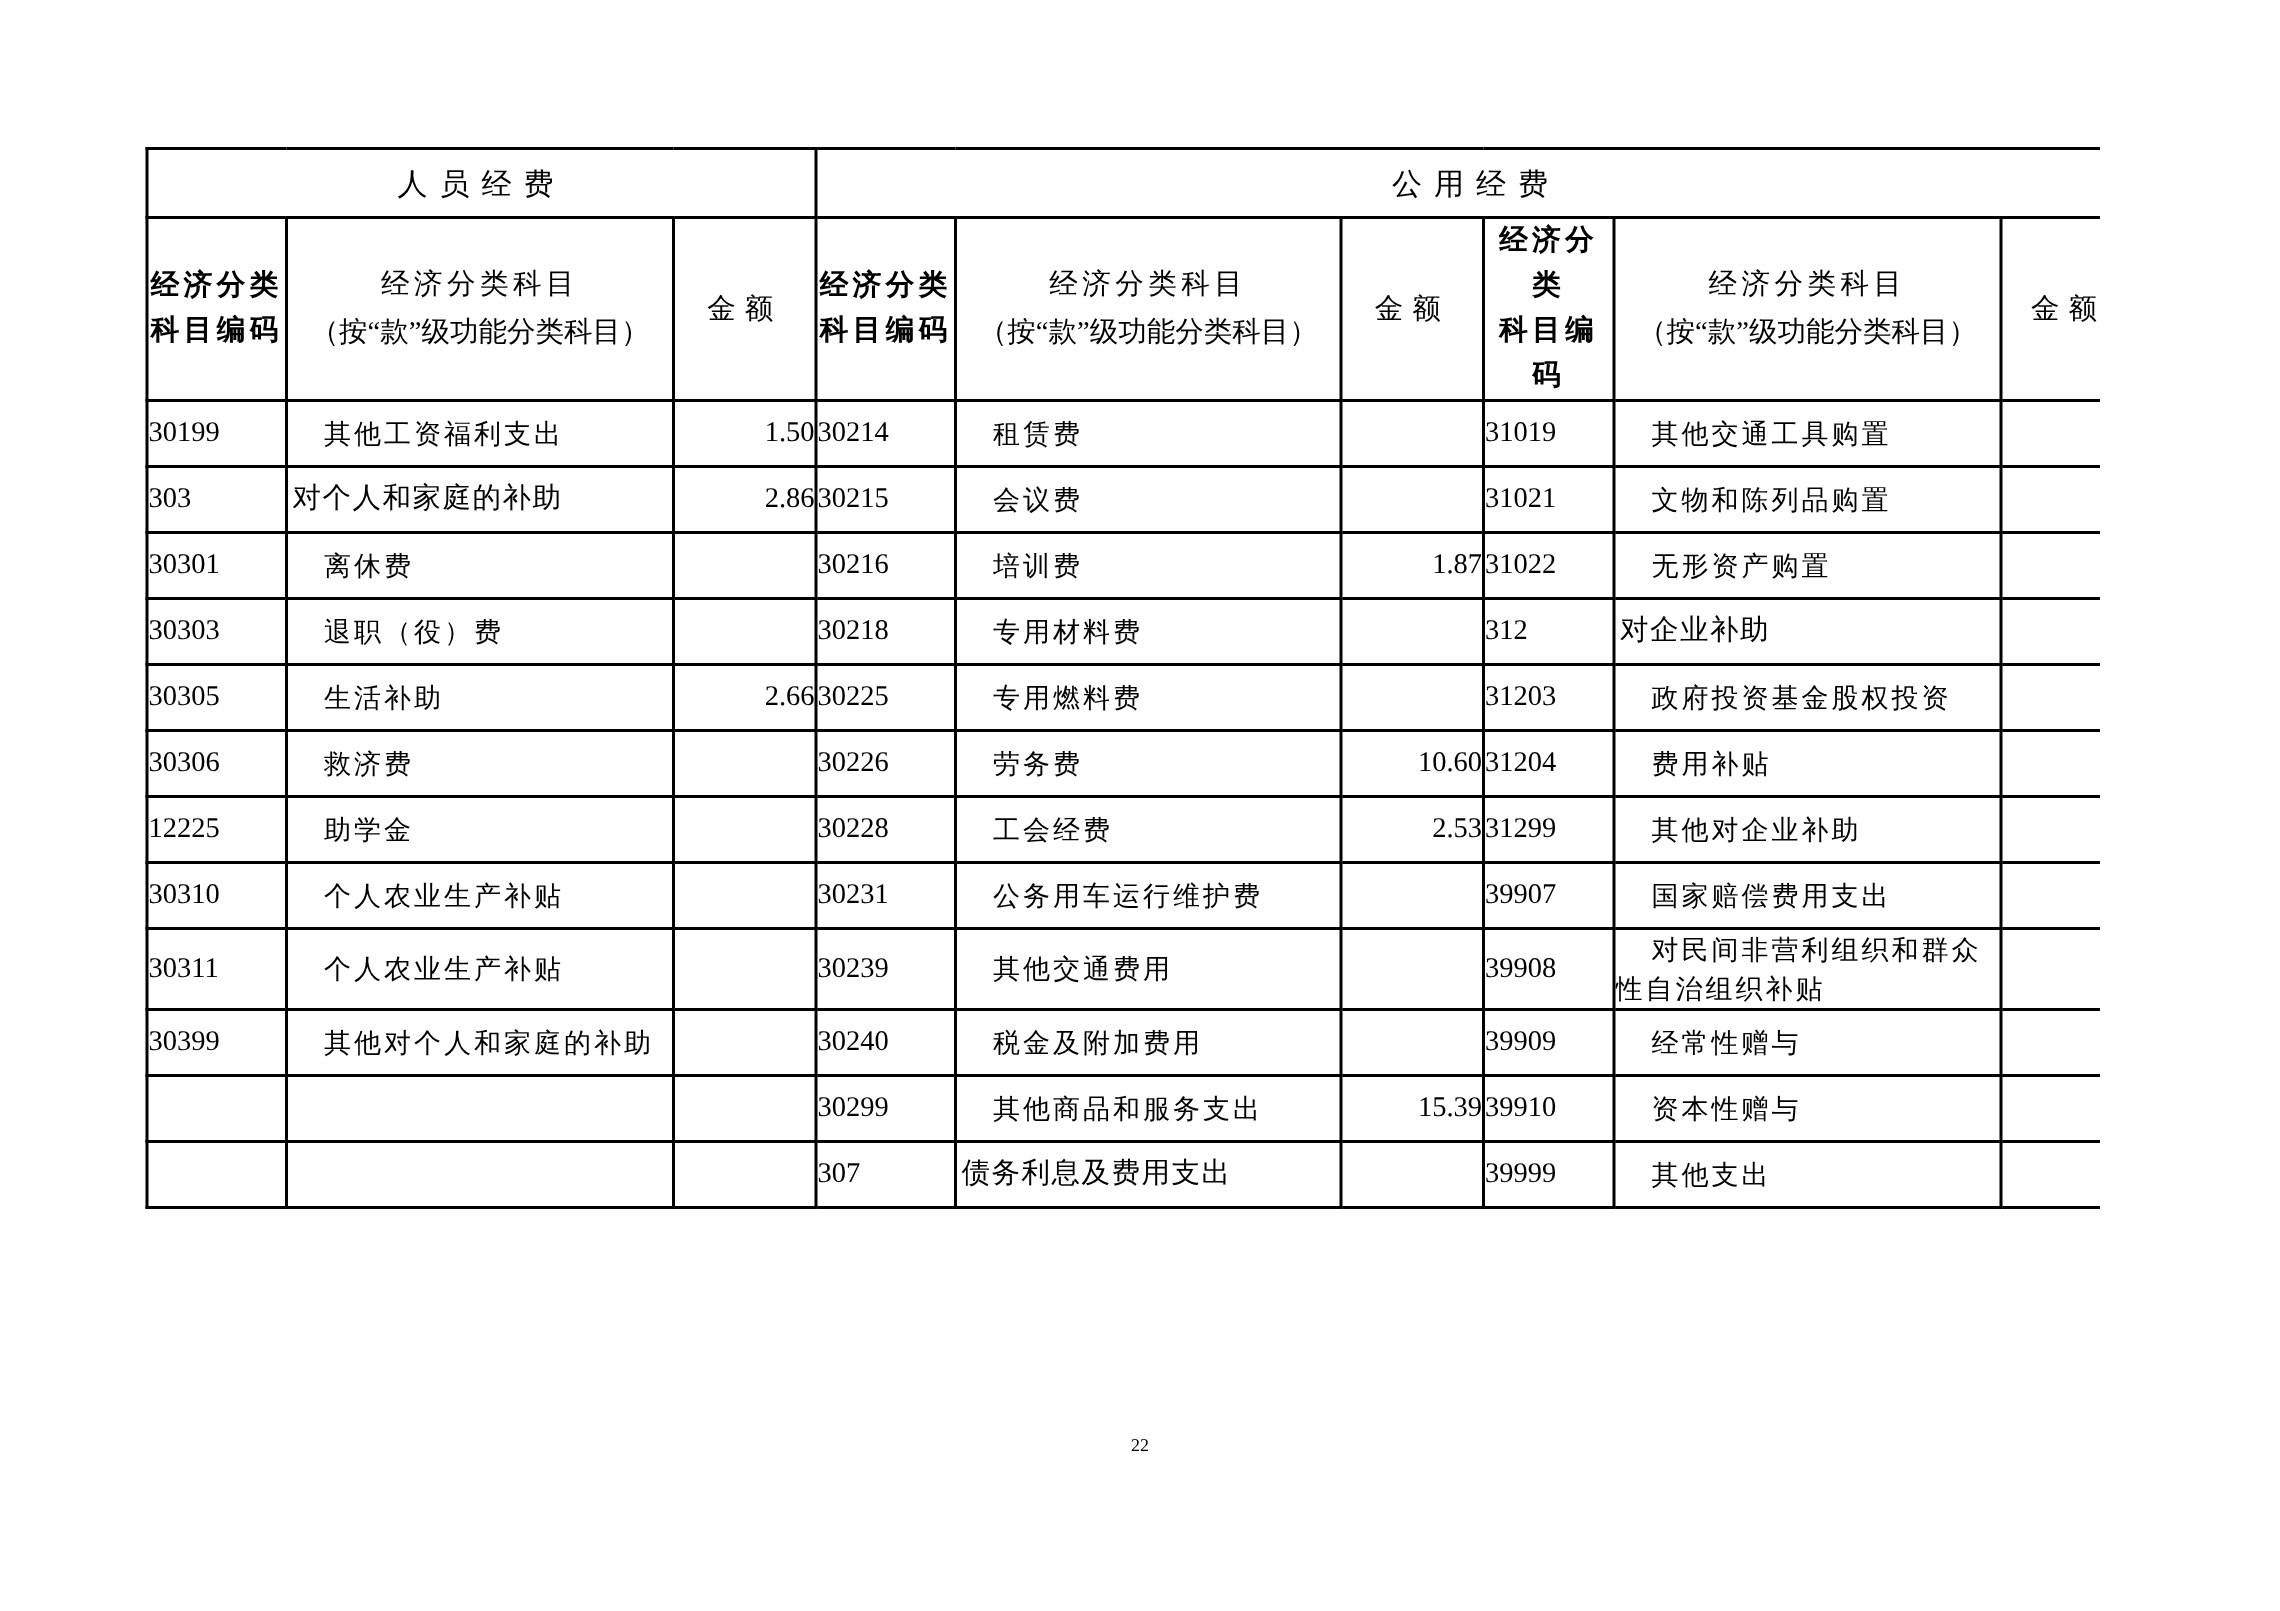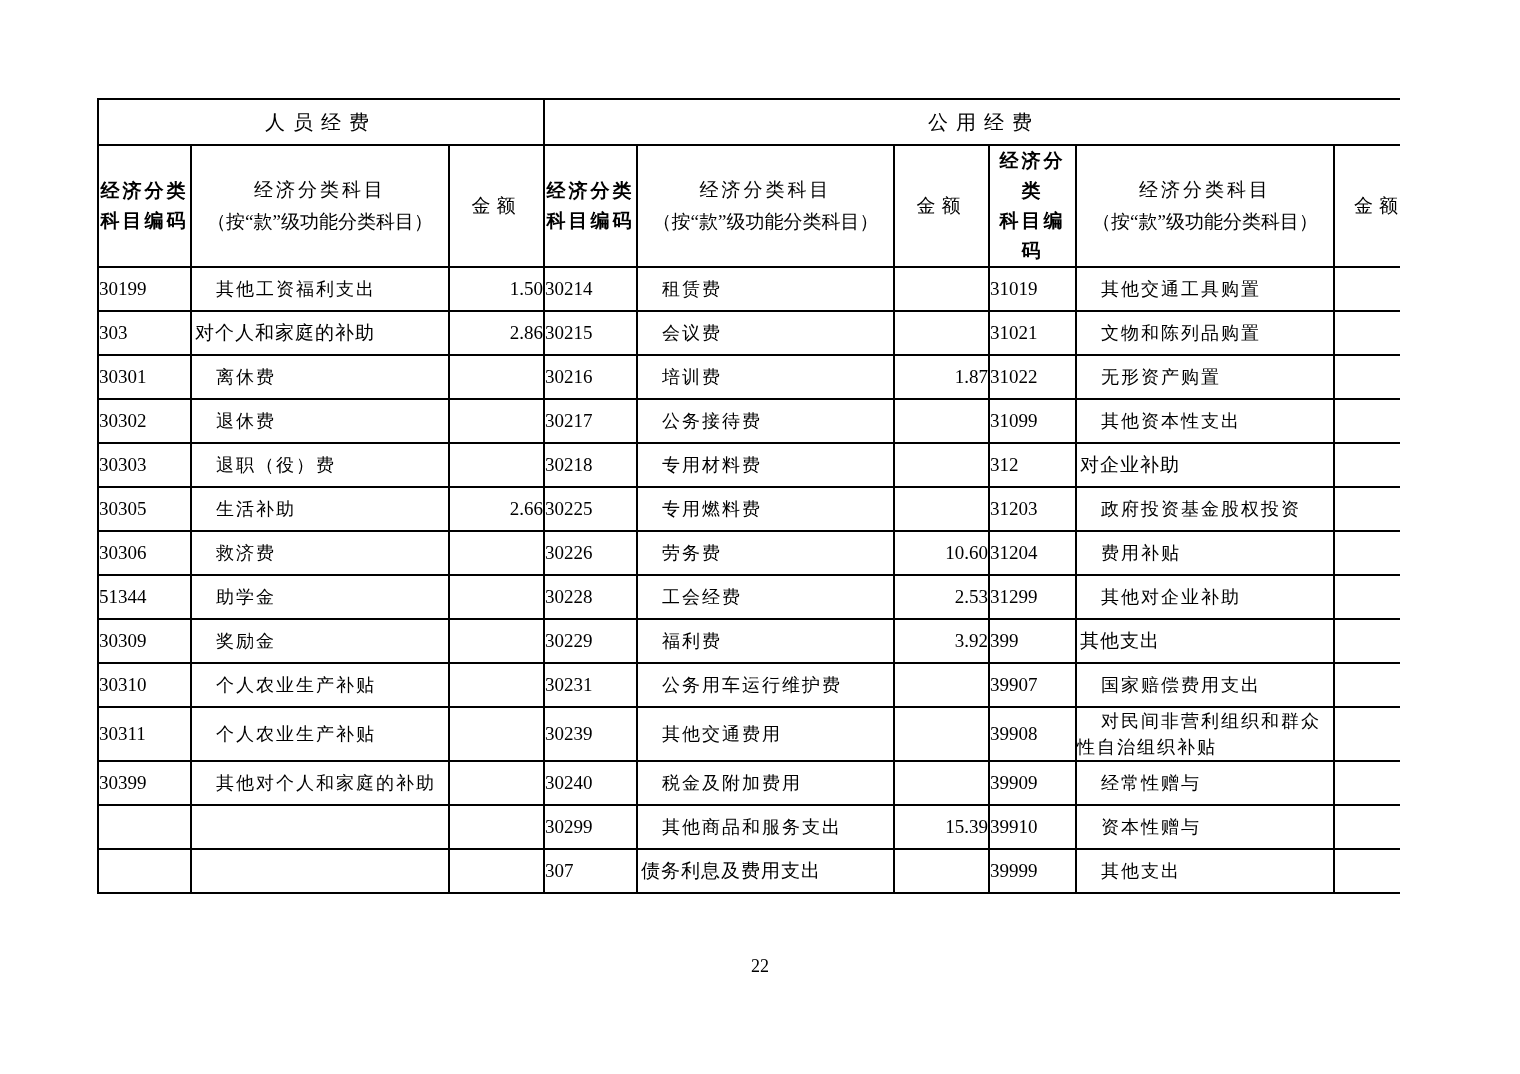--- a/index.html
+++ b/index.html
@@ -52,21 +52,21 @@
   }
   td.c-amount { text-align: right; padding-right: 9px; }
   td.bold { font-weight: bold; }
   td.c-subject.bold { text-indent: 3px; font-size: 19px; letter-spacing: 1px; margin-left: 21px; }
   .page-number {
     position: absolute;
     left: 0;
     top: 956px;
     width: 1520px;
     text-align: center;
-    font-size: 18px;
+    font-size: 12px;
   }
 </style>
 </head>
 <body>
 
 <div class="page">
 
   <table class="budget">
     <colgroup>
       <col style="width:93px">
@@ -142,31 +142,20 @@
           <td class="c-subject">离休费</td>
           <td class="c-amount"></td>
           <td class="c-code">30216</td>
           <td class="c-subject">培训费</td>
           <td class="c-amount">1.87</td>
           <td class="c-code">31022</td>
           <td class="c-subject">无形资产购置</td>
           <td class="c-amount"></td>
         </tr>
         <tr>
-          <td class="c-code">30302</td>
-          <td class="c-subject">退休费</td>
-          <td class="c-amount"></td>
-          <td class="c-code">30217</td>
-          <td class="c-subject">公务接待费</td>
-          <td class="c-amount"></td>
-          <td class="c-code">31099</td>
-          <td class="c-subject">其他资本性支出</td>
-          <td class="c-amount"></td>
-        </tr>
-        <tr>
           <td class="c-code">30303</td>
           <td class="c-subject">退职（役）费</td>
           <td class="c-amount"></td>
           <td class="c-code">30218</td>
           <td class="c-subject">专用材料费</td>
           <td class="c-amount"></td>
           <td class="c-code bold">312</td>
           <td class="c-subject bold">对企业补助</td>
           <td class="c-amount bold"></td>
         </tr>
@@ -186,42 +175,31 @@
           <td class="c-subject">救济费</td>
           <td class="c-amount"></td>
           <td class="c-code">30226</td>
           <td class="c-subject">劳务费</td>
           <td class="c-amount">10.60</td>
           <td class="c-code">31204</td>
           <td class="c-subject">费用补贴</td>
           <td class="c-amount"></td>
         </tr>
         <tr>
-          <td class="c-code">51344</td>
+          <td class="c-code">12225</td>
           <td class="c-subject">助学金</td>
           <td class="c-amount"></td>
           <td class="c-code">30228</td>
           <td class="c-subject">工会经费</td>
           <td class="c-amount">2.53</td>
           <td class="c-code">31299</td>
           <td class="c-subject">其他对企业补助</td>
           <td class="c-amount"></td>
         </tr>
         <tr>
-          <td class="c-code">30309</td>
-          <td class="c-subject">奖励金</td>
-          <td class="c-amount"></td>
-          <td class="c-code">30229</td>
-          <td class="c-subject">福利费</td>
-          <td class="c-amount">3.92</td>
-          <td class="c-code bold">399</td>
-          <td class="c-subject bold">其他支出</td>
-          <td class="c-amount bold"></td>
-        </tr>
-        <tr>
           <td class="c-code">30310</td>
           <td class="c-subject">个人农业生产补贴</td>
           <td class="c-amount"></td>
           <td class="c-code">30231</td>
           <td class="c-subject">公务用车运行维护费</td>
           <td class="c-amount"></td>
           <td class="c-code">39907</td>
           <td class="c-subject">国家赔偿费用支出</td>
           <td class="c-amount"></td>
         </tr>

